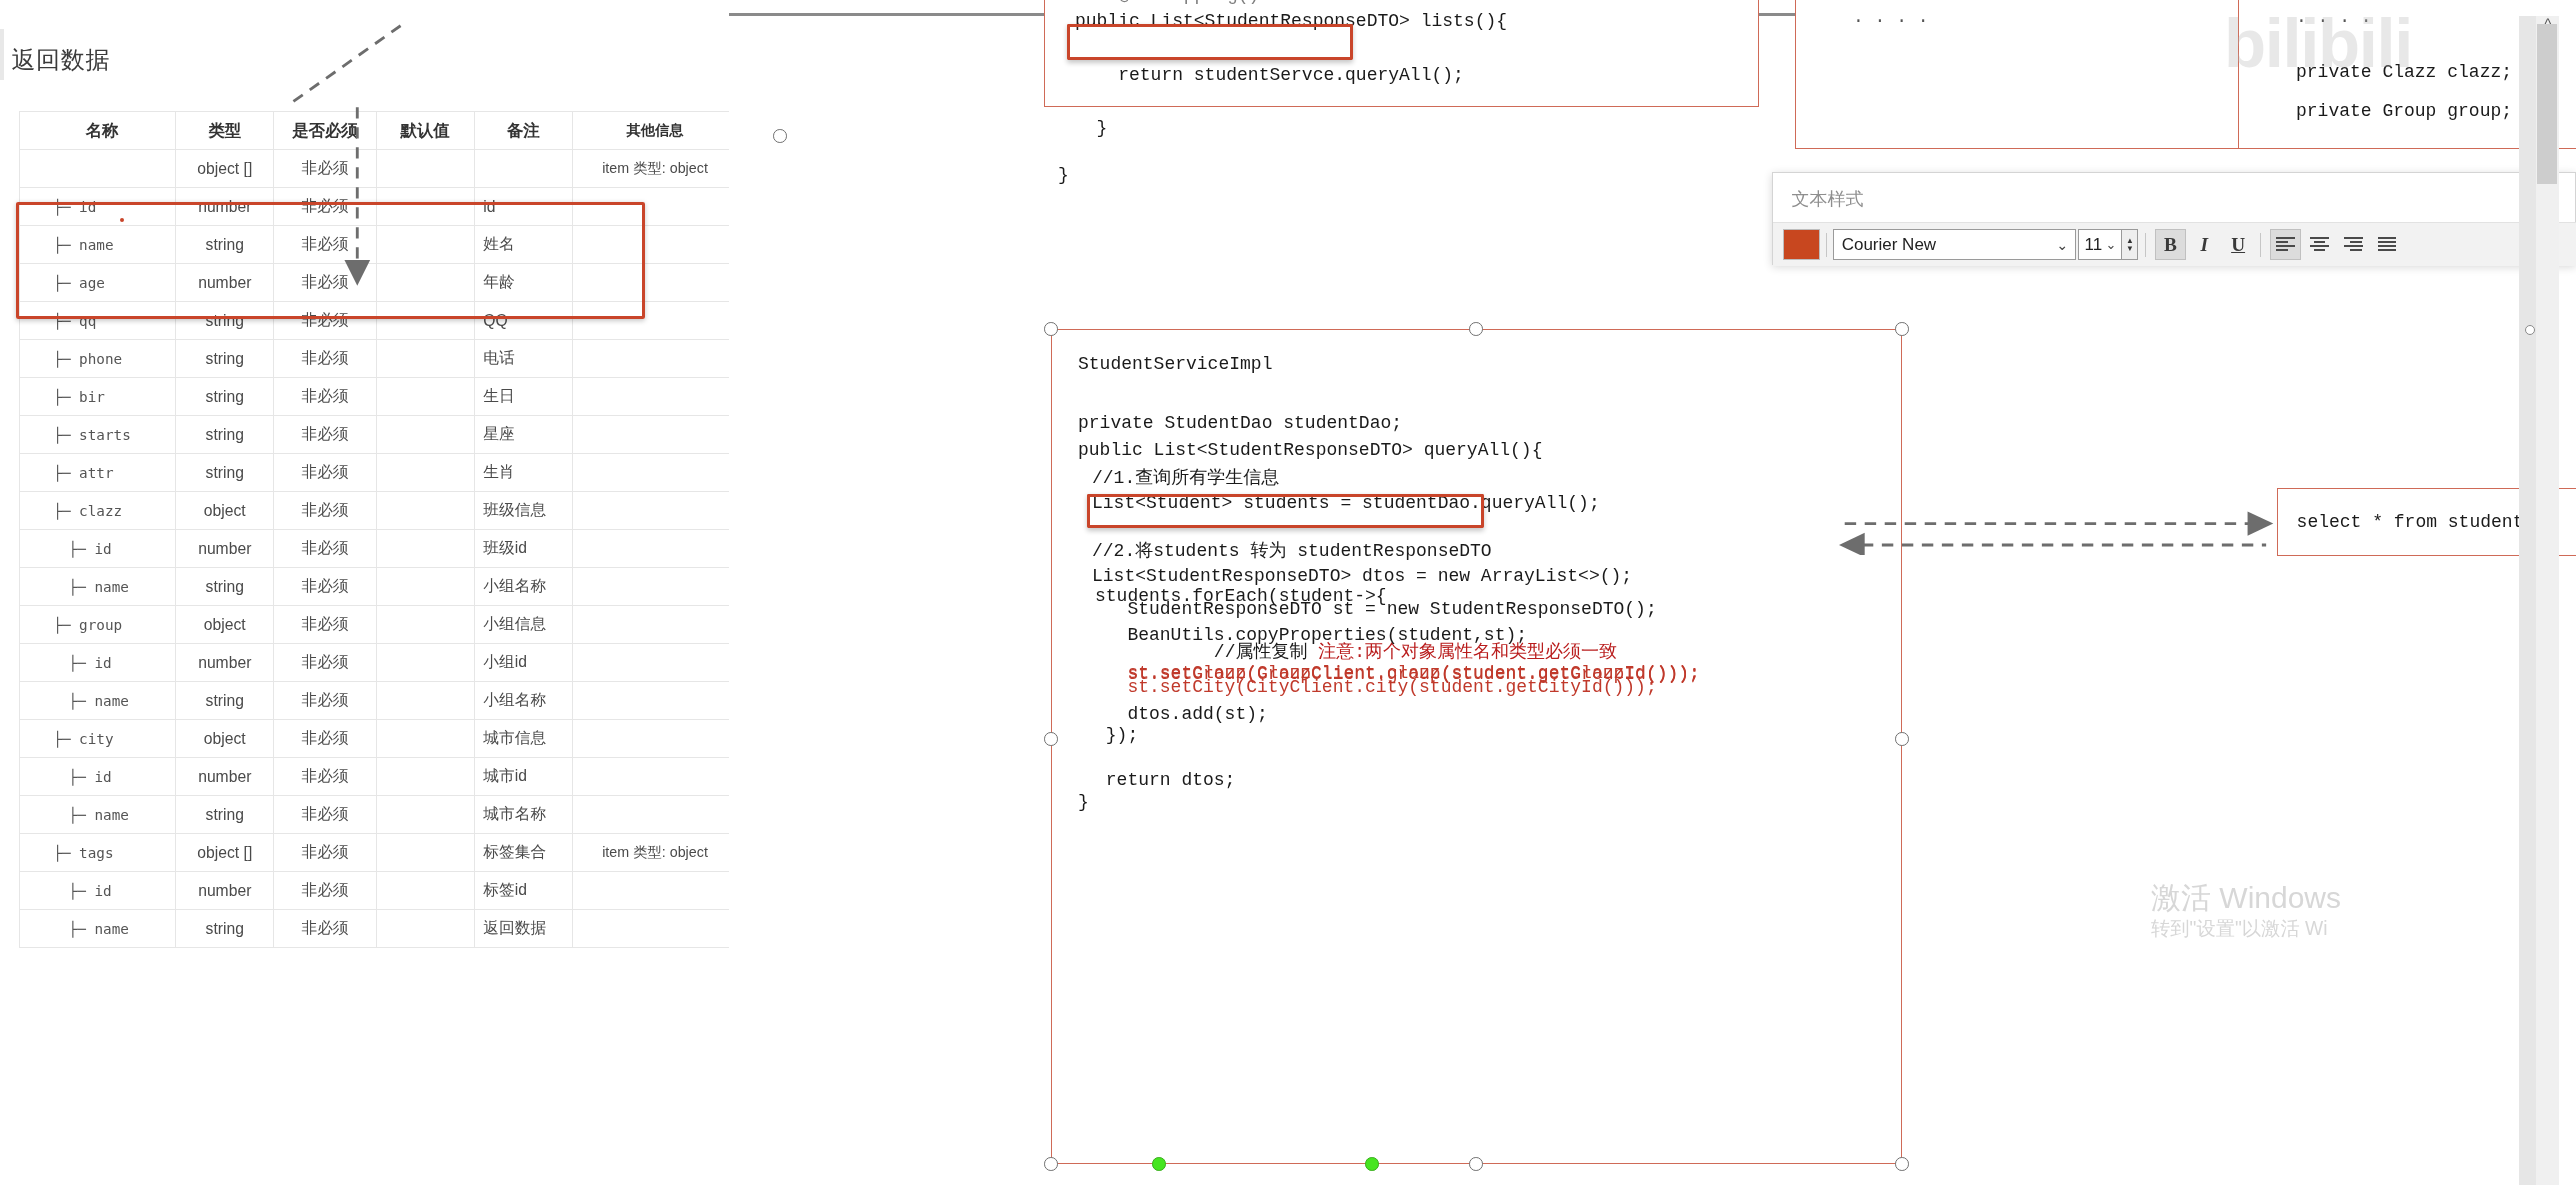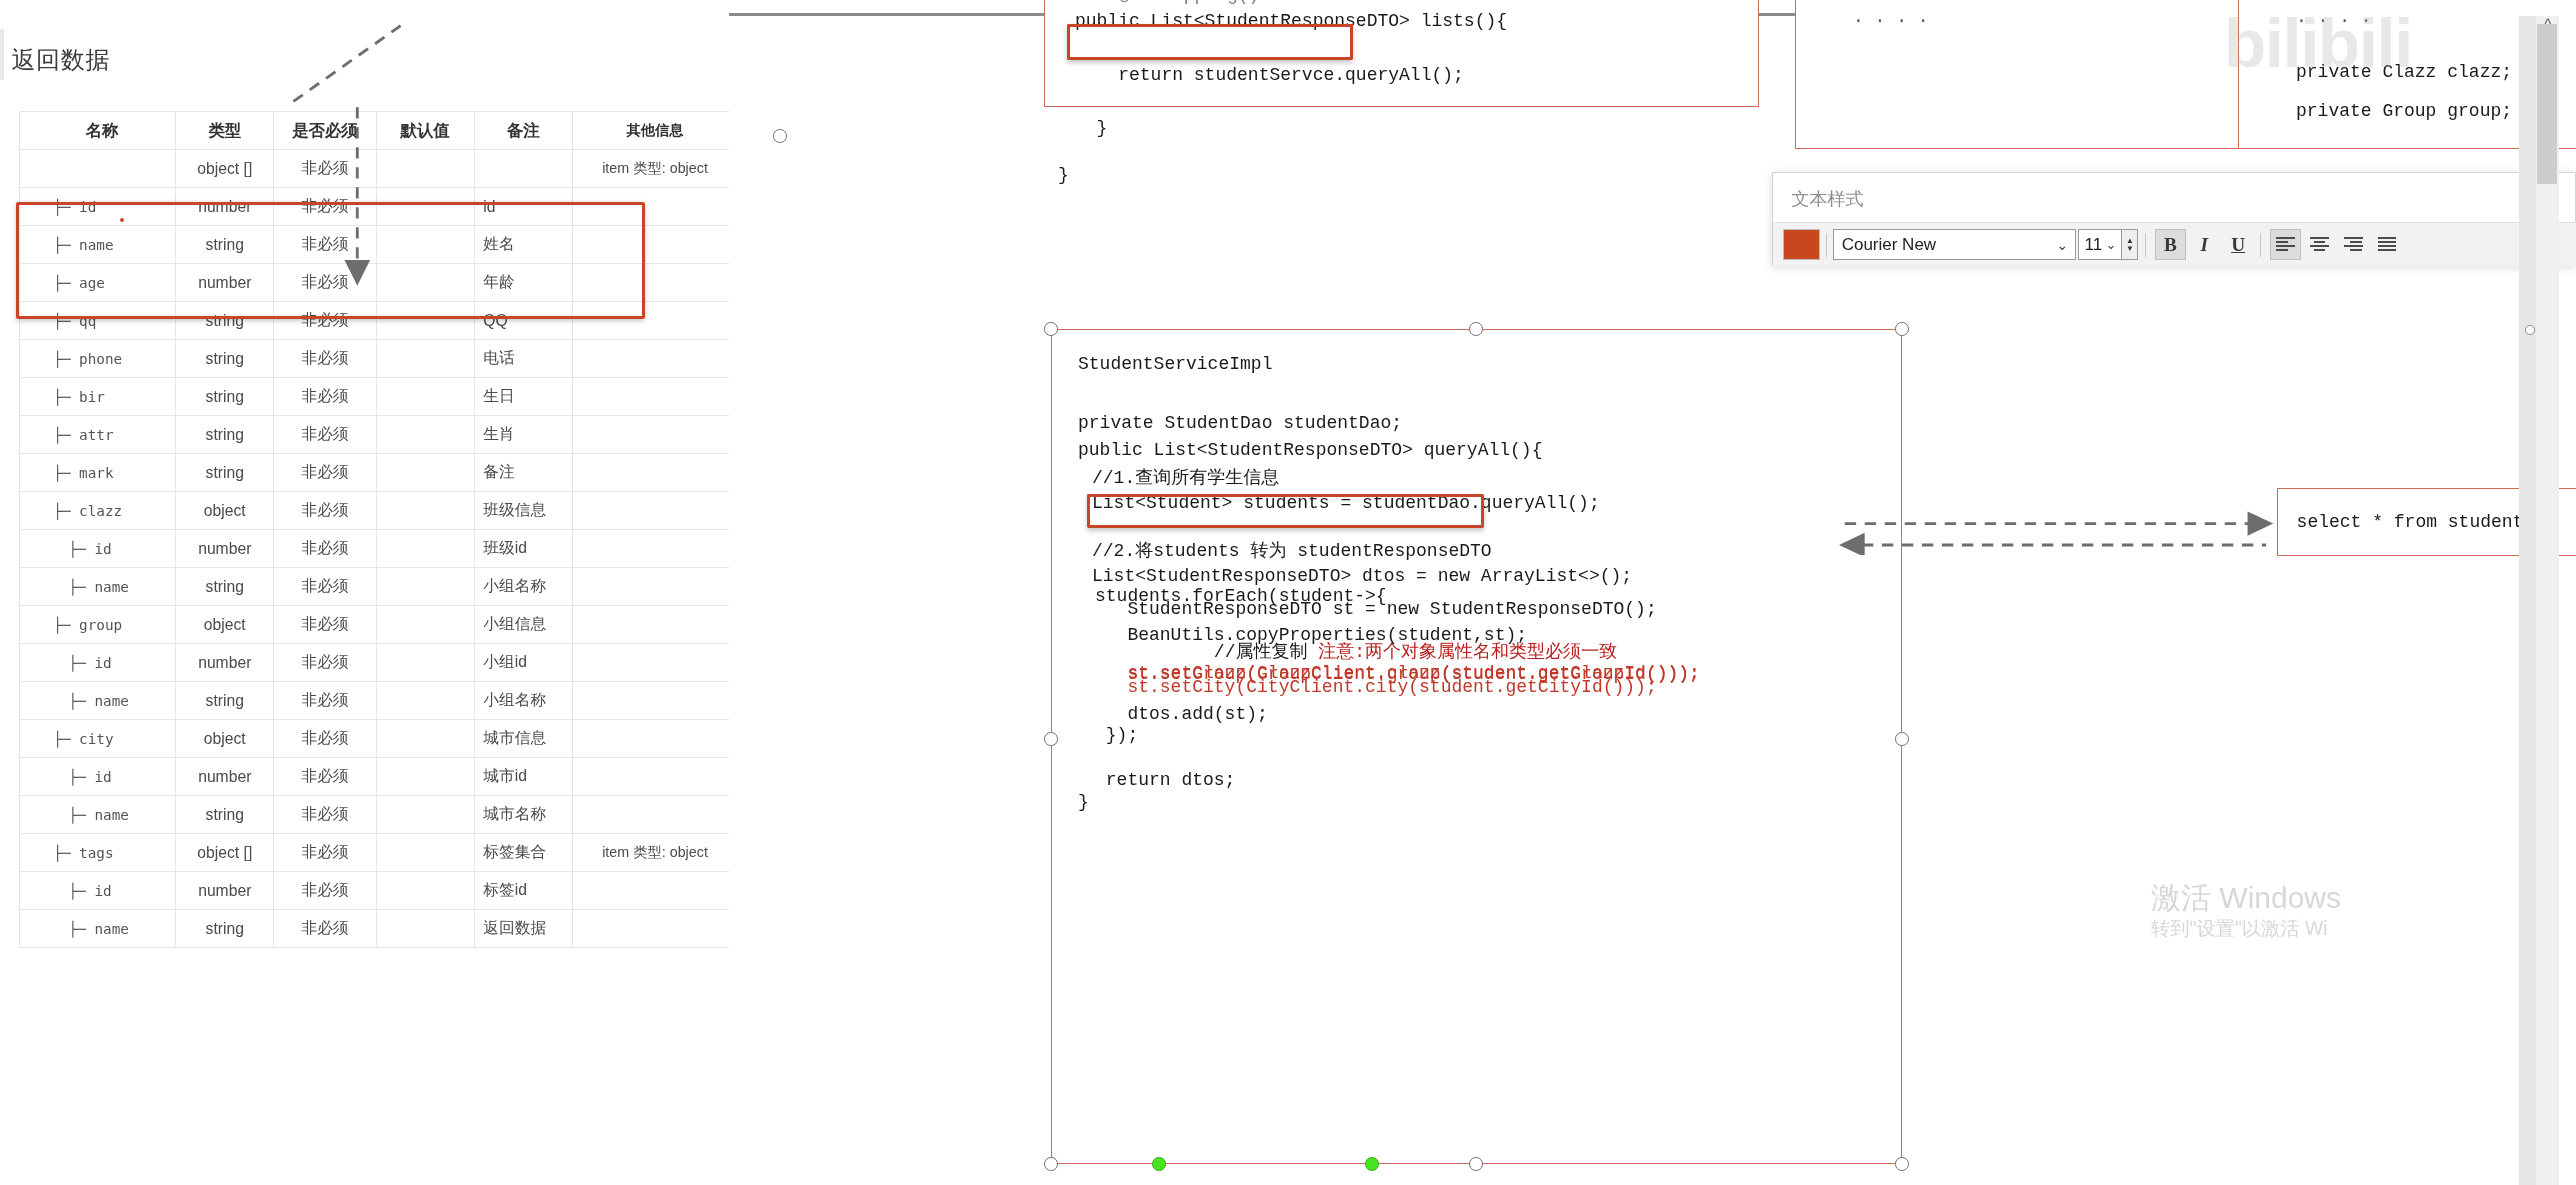--- a/index.html
+++ b/index.html
@@ -181,33 +181,33 @@
           </tr>
           <tr>
             <td class="c-name"><span class="nm" style="padding-left: 15.7px;">├─ bir</span></td>
             <td class="c-type">string</td>
             <td class="c-req">非必须</td>
             <td class="c-def"></td>
             <td class="c-mark">生日</td>
             <td class="c-other"></td>
           </tr>
           <tr>
+            <td class="c-name"><span class="nm" style="padding-left: 15.7px;">├─ starts</span></td>
+            <td class="c-type">string</td>
+            <td class="c-req">非必须</td>
+            <td class="c-def"></td>
+            <td class="c-mark">星座</td>
+            <td class="c-other"></td>
+          </tr>
+          <tr>
             <td class="c-name"><span class="nm" style="padding-left: 15.7px;">├─ attr</span></td>
             <td class="c-type">string</td>
             <td class="c-req">非必须</td>
             <td class="c-def"></td>
             <td class="c-mark">生肖</td>
-            <td class="c-other"></td>
-          </tr>
-          <tr>
-            <td class="c-name"><span class="nm" style="padding-left: 15.7px;">├─ mark</span></td>
-            <td class="c-type">string</td>
-            <td class="c-req">非必须</td>
-            <td class="c-def"></td>
-            <td class="c-mark">备注</td>
             <td class="c-other"></td>
           </tr>
           <tr>
             <td class="c-name"><span class="nm" style="padding-left: 15.7px;">├─ clazz</span></td>
             <td class="c-type">object</td>
             <td class="c-req">非必须</td>
             <td class="c-def"></td>
             <td class="c-mark">班级信息</td>
             <td class="c-other"></td>
           </tr>

